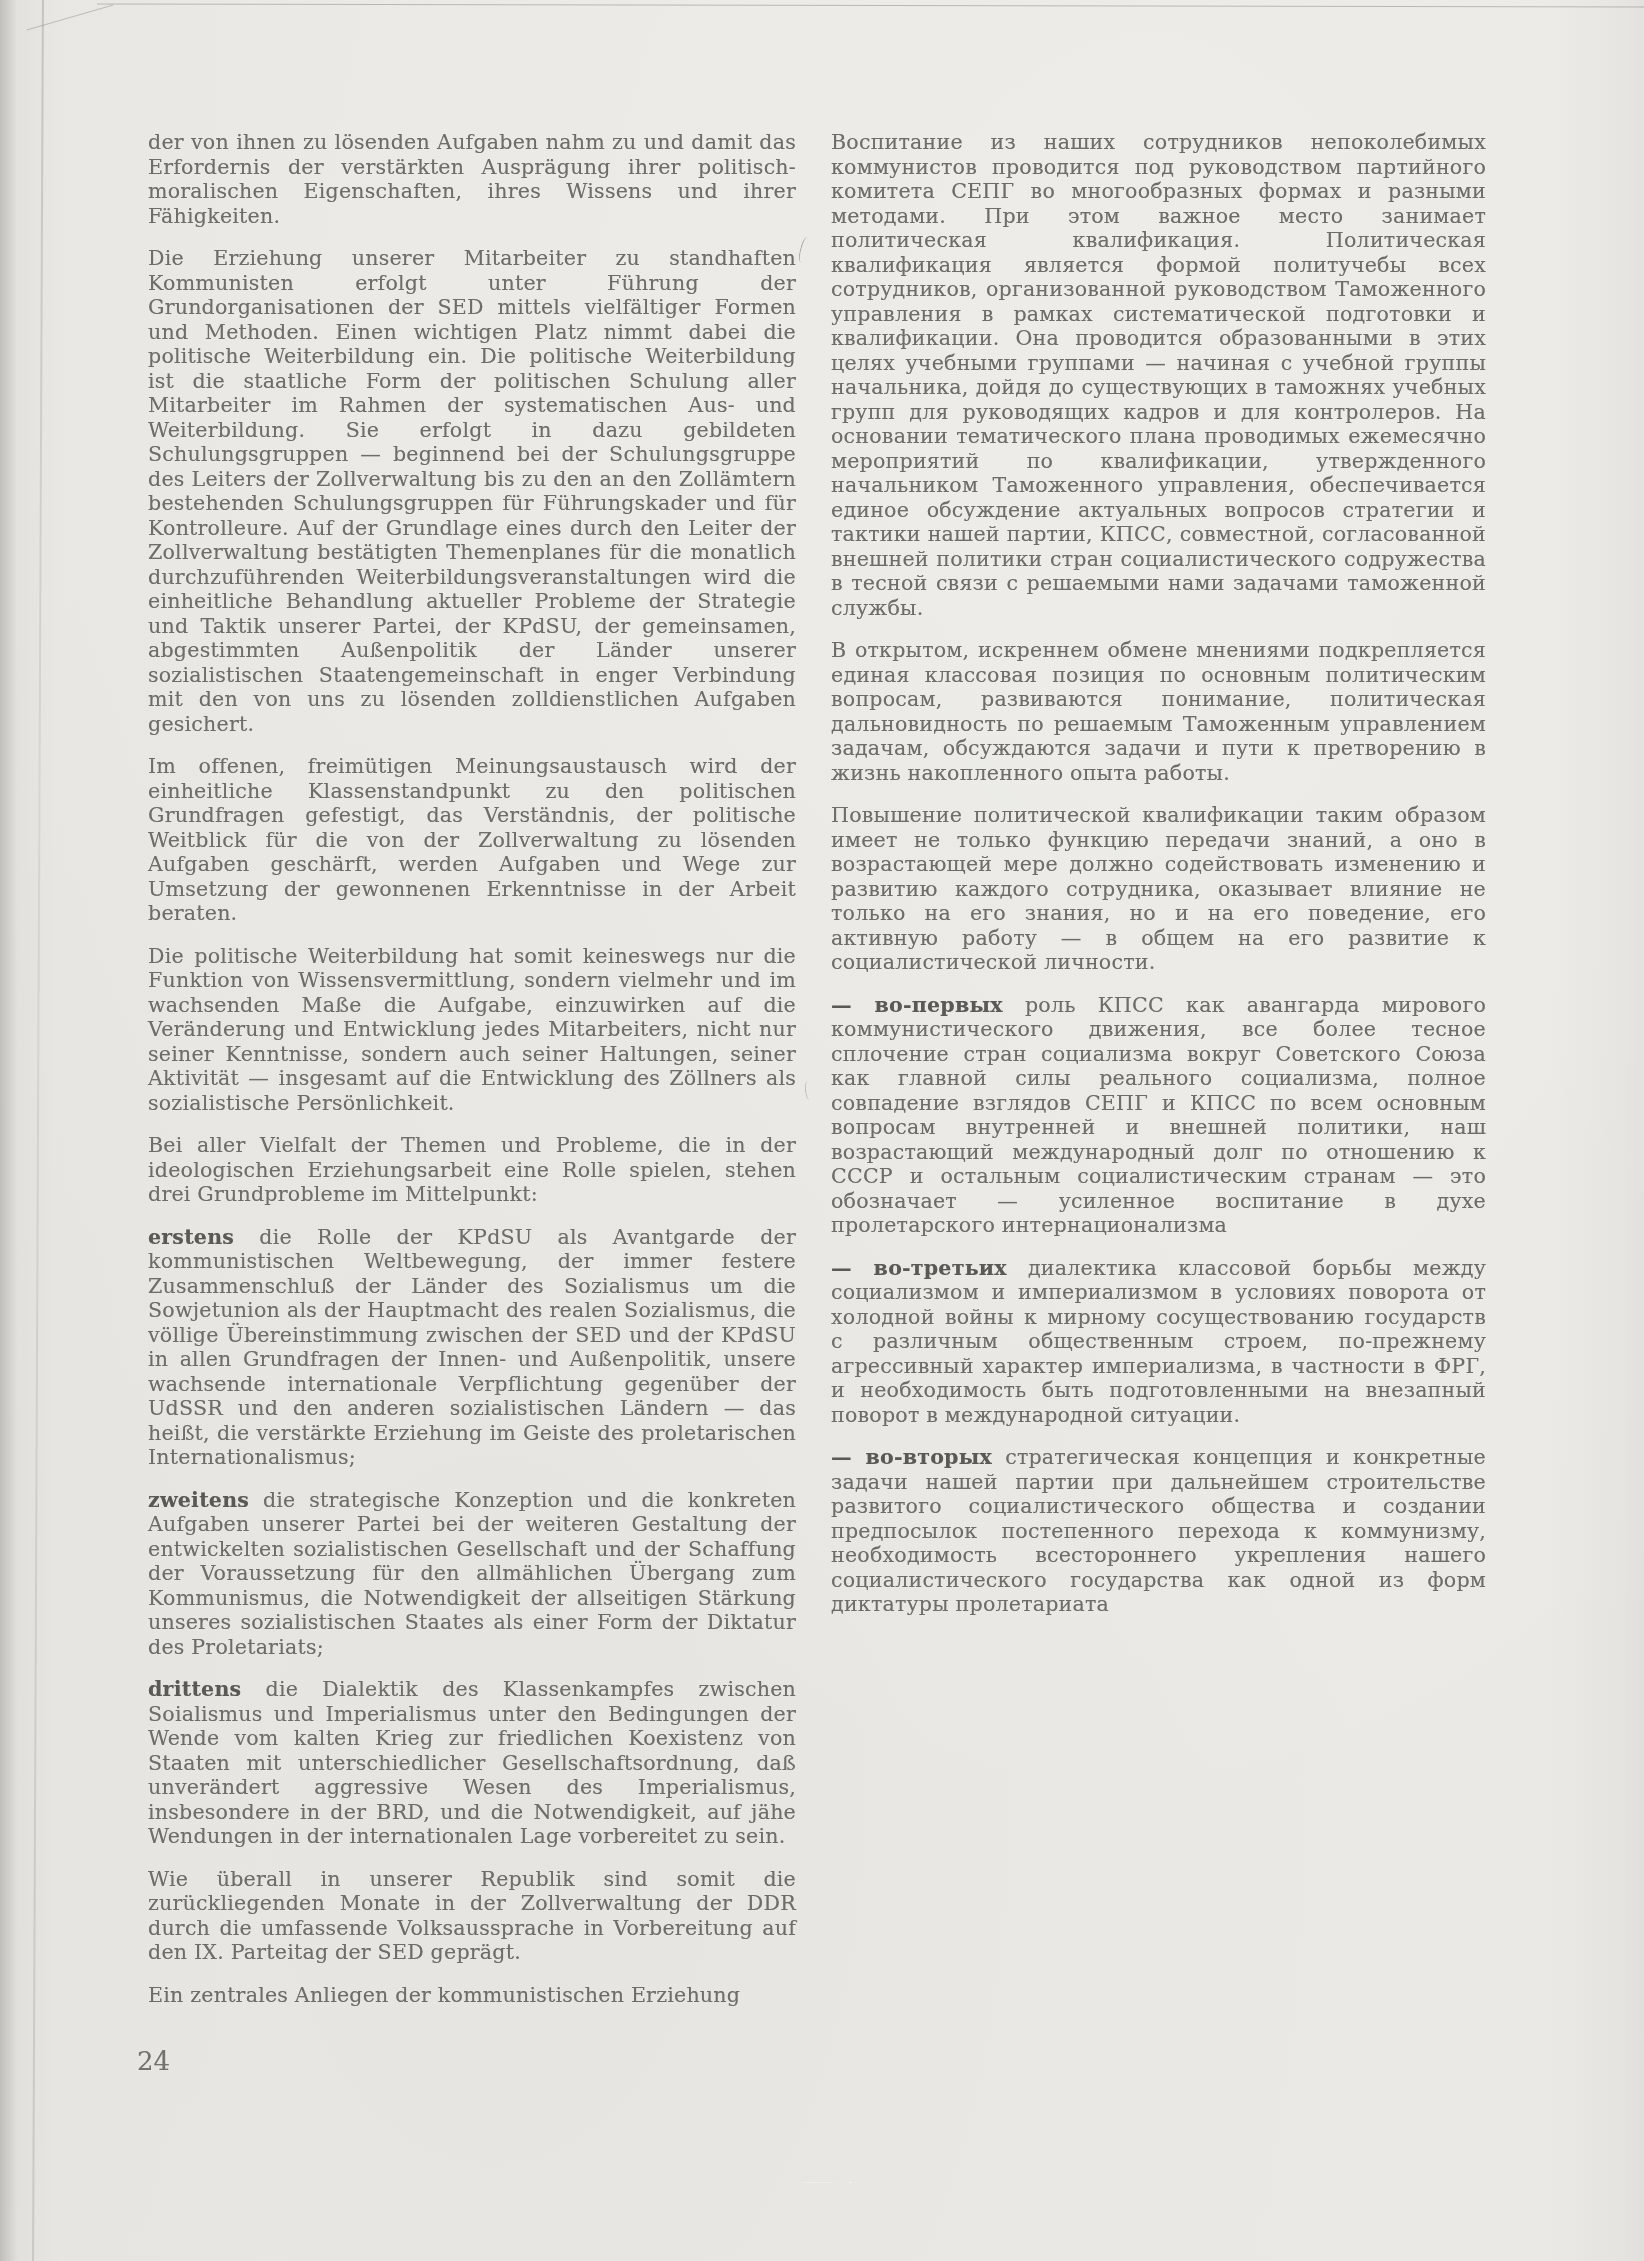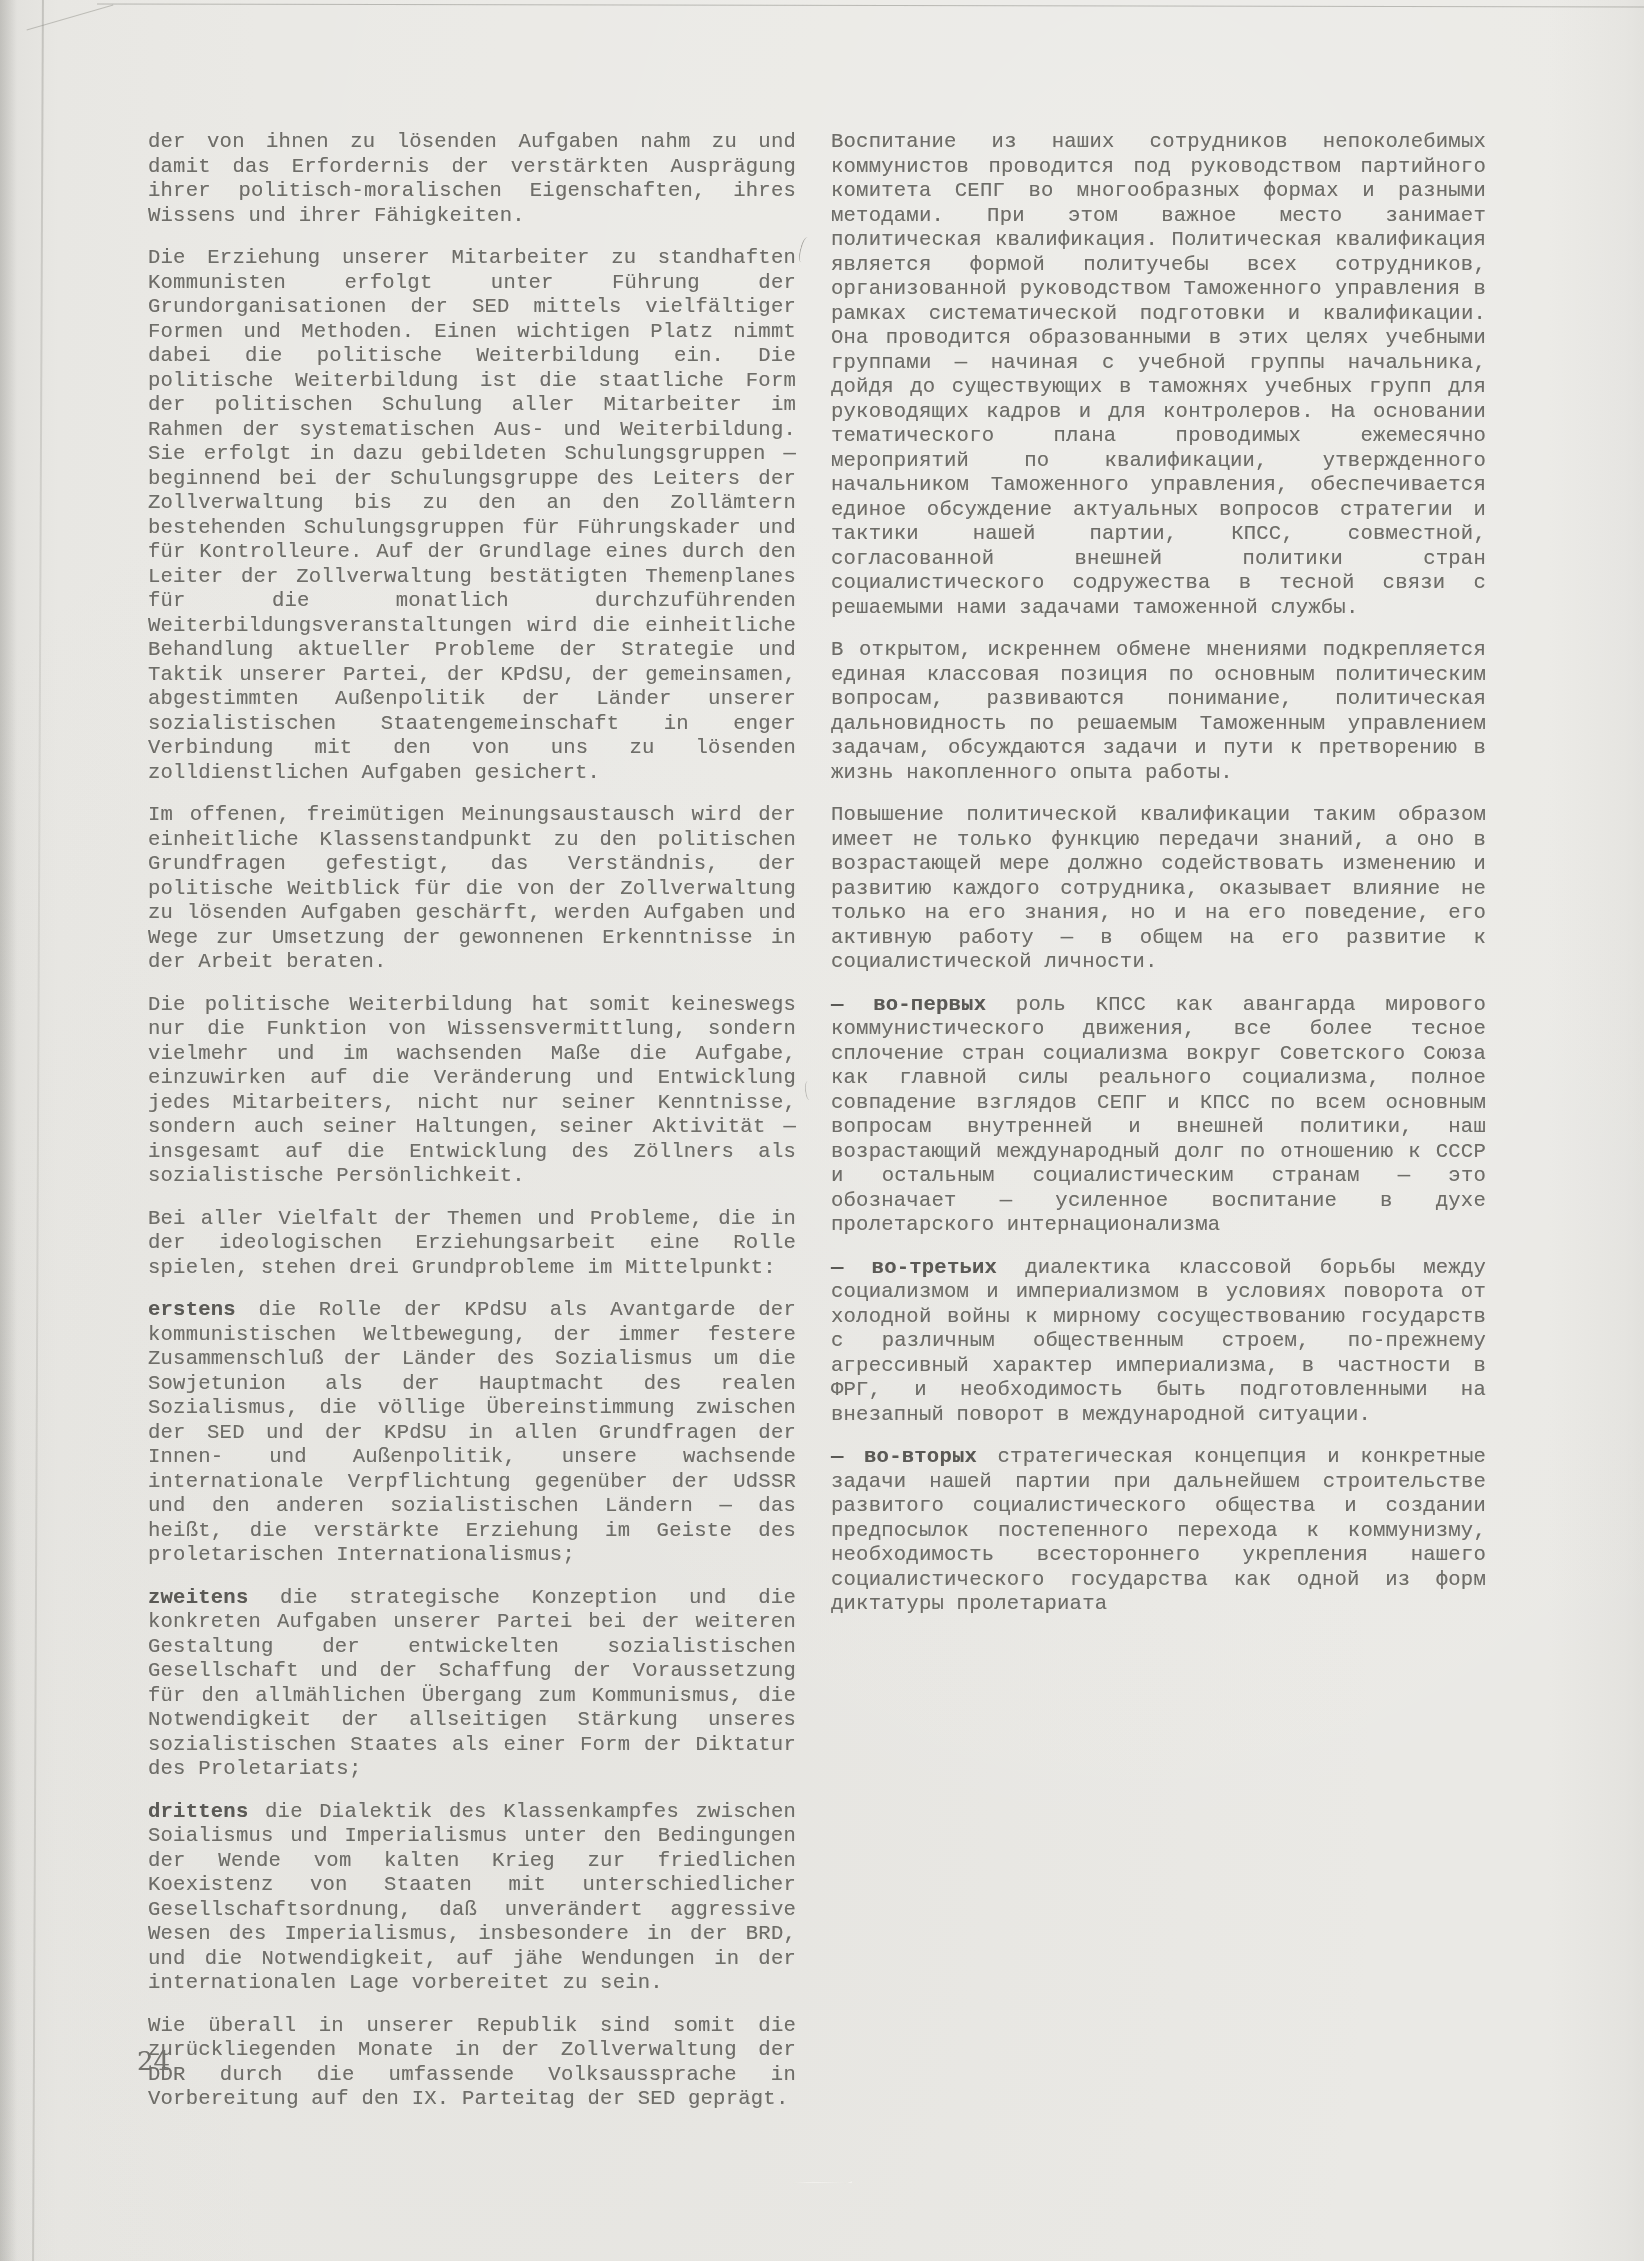--- a/index.html
+++ b/index.html
@@ -38,21 +38,20 @@
   }
   
   .column {
     position: absolute; top: 130px;
     text-align: justify;
     color: #6e6d68;
     font-size: 20.6px;
     line-height: 24.5px;
     letter-spacing: 0.2px;
     text-shadow: 0 0 0.6px rgba(112,111,106,0.45);
-    font-family: Liberation Mono, monospace;
   }
   .column p { margin: 0 0 18px 0; }
   .column p b {
     font-weight: 700;
     color: #5a5955;
   }
   #col-left  { left: 148px;  width: 648px; }
   #col-right { left: 831px; width: 655px; }
   .page-number {
     position: absolute; left: 137px; top: 2046px;
@@ -83,20 +82,21 @@
   <div id="col-left" class="column" lang="de">
       <p>der von ihnen zu lösenden Aufgaben nahm zu und damit das Erfordernis der verstärkten Ausprägung ihrer politisch-moralischen Eigenschaften, ihres Wissens und ihrer Fähigkeiten.</p>
       <p>Die Erziehung unserer Mitarbeiter zu standhaften Kommunisten erfolgt unter Führung der Grundorganisationen der SED mittels vielfältiger Formen und Methoden. Einen wichtigen Platz nimmt dabei die politische Weiterbildung ein. Die politische Weiterbildung ist die staatliche Form der politischen Schulung aller Mitarbeiter im Rahmen der systematischen Aus- und Weiterbildung. Sie erfolgt in dazu gebildeten Schulungsgruppen — beginnend bei der Schulungsgruppe des Leiters der Zollverwaltung bis zu den an den Zollämtern bestehenden Schulungsgruppen für Führungskader und für Kontrolleure. Auf der Grundlage eines durch den Leiter der Zollverwaltung bestätigten Themenplanes für die monatlich durchzuführenden Weiterbildungsveranstaltungen wird die einheitliche Behandlung aktueller Probleme der Strategie und Taktik unserer Partei, der KPdSU, der gemeinsamen, abgestimmten Außenpolitik der Länder unserer sozialistischen Staatengemeinschaft in enger Verbindung mit den von uns zu lösenden zolldienstlichen Aufgaben gesichert.</p>
       <p>Im offenen, freimütigen Meinungsaustausch wird der einheitliche Klassenstandpunkt zu den politischen Grundfragen gefestigt, das Verständnis, der politische Weitblick für die von der Zollverwaltung zu lösenden Aufgaben geschärft, werden Aufgaben und Wege zur Umsetzung der gewonnenen Erkenntnisse in der Arbeit beraten.</p>
       <p>Die politische Weiterbildung hat somit keineswegs nur die Funktion von Wissensvermittlung, sondern vielmehr und im wachsenden Maße die Aufgabe, einzuwirken auf die Veränderung und Entwicklung jedes Mitarbeiters, nicht nur seiner Kenntnisse, sondern auch seiner Haltungen, seiner Aktivität — insgesamt auf die Entwicklung des Zöllners als sozialistische Persönlichkeit.</p>
       <p>Bei aller Vielfalt der Themen und Probleme, die in der ideologischen Erziehungsarbeit eine Rolle spielen, stehen drei Grundprobleme im Mittelpunkt:</p>
       <p><b>erstens</b> die Rolle der KPdSU als Avantgarde der kommunistischen Weltbewegung, der immer festere Zusammenschluß der Länder des Sozialismus um die Sowjetunion als der Hauptmacht des realen Sozialismus, die völlige Übereinstimmung zwischen der SED und der KPdSU in allen Grundfragen der Innen- und Außenpolitik, unsere wachsende internationale Verpflichtung gegenüber der UdSSR und den anderen sozialistischen Ländern — das heißt, die verstärkte Erziehung im Geiste des proletarischen Internationalismus;</p>
       <p><b>zweitens</b> die strategische Konzeption und die konkreten Aufgaben unserer Partei bei der weiteren Gestaltung der entwickelten sozialistischen Gesellschaft und der Schaffung der Voraussetzung für den allmählichen Übergang zum Kommunismus, die Notwendigkeit der allseitigen Stärkung unseres sozialistischen Staates als einer Form der Diktatur des Proletariats;</p>
       <p><b>drittens</b> die Dialektik des Klassenkampfes zwischen Soialismus und Imperialismus unter den Bedingungen der Wende vom kalten Krieg zur friedlichen Koexistenz von Staaten mit unterschiedlicher Gesellschaftsordnung, daß unverändert aggressive Wesen des Imperialismus, insbesondere in der BRD, und die Notwendigkeit, auf jähe Wendungen in der internationalen Lage vorbereitet zu sein.</p>
       <p>Wie überall in unserer Republik sind somit die zurückliegenden Monate in der Zollverwaltung der DDR durch die umfassende Volksaussprache in Vorbereitung auf den IX. Parteitag der SED geprägt.</p>
+      <p>Ein zentrales Anliegen der kommunistischen Erziehung</p>
     </div>
 
   <div id="col-right" class="column" lang="ru">
       <p>Воспитание из наших сотрудников непоколебимых коммунистов проводится под руководством партийного комитета СЕПГ во многообразных формах и разными методами. При этом важное место занимает политическая квалификация. Политическая квалификация является формой политучебы всех сотрудников, организованной руководством Таможенного управления в рамках систематической подготовки и квалификации. Она проводится образованными в этих целях учебными группами — начиная с учебной группы начальника, дойдя до существующих в таможнях учебных групп для руководящих кадров и для контролеров. На основании тематического плана проводимых ежемесячно мероприятий по квалификации, утвержденного начальником Таможенного управления, обеспечивается единое обсуждение актуальных вопросов стратегии и тактики нашей партии, КПСС, совместной, согласованной внешней политики стран социалистического содружества в тесной связи с решаемыми нами задачами таможенной службы.</p>
       <p>В открытом, искреннем обмене мнениями подкрепляется единая классовая позиция по основным политическим вопросам, развиваются понимание, политическая дальновидность по решаемым Таможенным управлением задачам, обсуждаются задачи и пути к претворению в жизнь накопленного опыта работы.</p>
       <p>Повышение политической квалификации таким образом имеет не только функцию передачи знаний, а оно в возрастающей мере должно содействовать изменению и развитию каждого сотрудника, оказывает влияние не только на его знания, но и на его поведение, его активную работу — в общем на его развитие к социалистической личности.</p>
       <p><b>— во-первых</b> роль КПСС как авангарда мирового коммунистического движения, все более тесное сплочение стран социализма вокруг Советского Союза как главной силы реального социализма, полное совпадение взглядов СЕПГ и КПСС по всем основным вопросам внутренней и внешней политики, наш возрастающий международный долг по отношению к СССР и остальным социалистическим странам — это обозначает — усиленное воспитание в духе пролетарского интернационализма</p>
       <p><b>— во-третьих</b> диалектика классовой борьбы между социализмом и империализмом в условиях поворота от холодной войны к мирному сосуществованию государств с различным общественным строем, по-прежнему агрессивный характер империализма, в частности в ФРГ, и необходимость быть подготовленными на внезапный поворот в международной ситуации.</p>
       <p><b>— во-вторых</b> стратегическая концепция и конкретные задачи нашей партии при дальнейшем строительстве развитого социалистического общества и создании предпосылок постепенного перехода к коммунизму, необходимость всестороннего укрепления нашего социалистического государства как одной из форм диктатуры пролетариата</p>
     </div>

